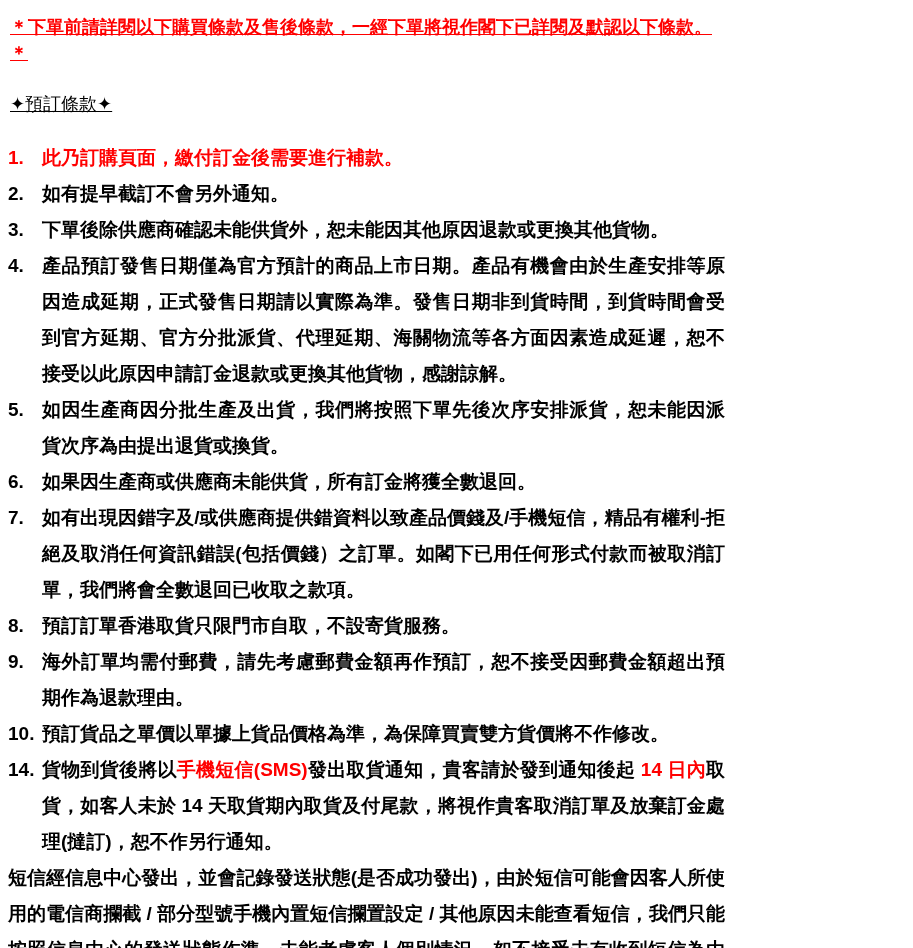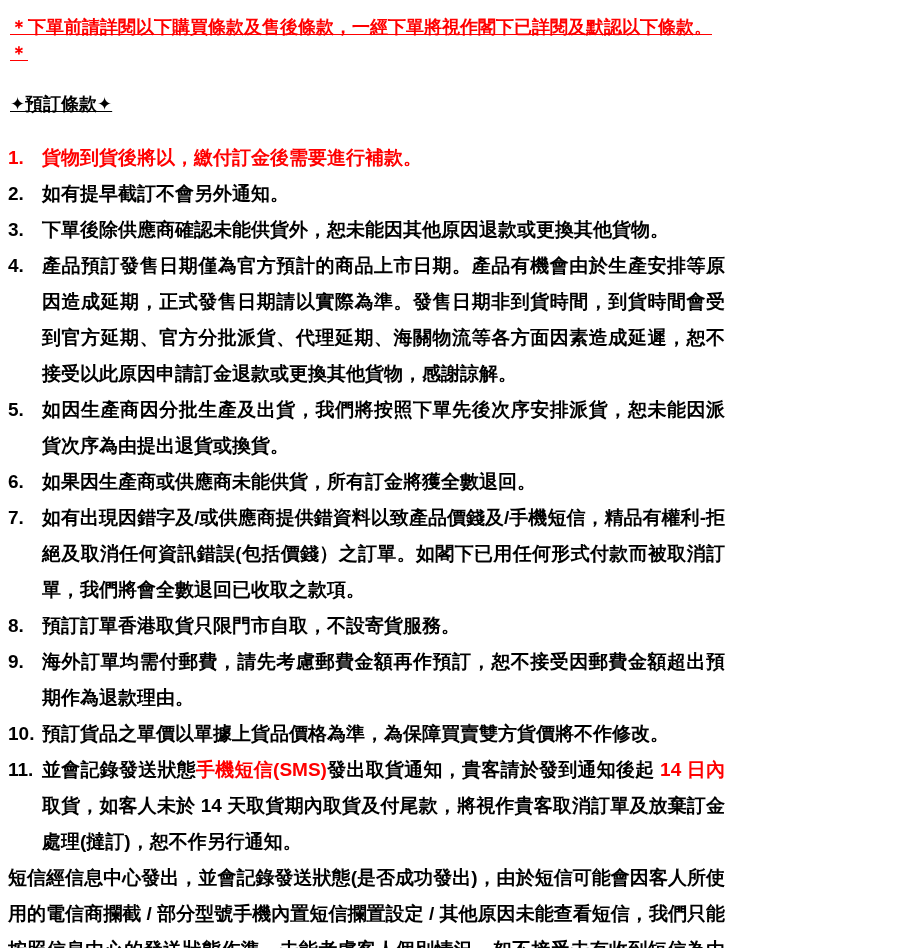--- a/index.html
+++ b/index.html
@@ -30,21 +30,21 @@
     color: var(--red);
     text-decoration: underline;
     font-weight: bold;
   }
   .section-heading {
     margin: 26px 0 0 2px;
     font-size: 18px;
     line-height: 24px;
     color: var(--ink);
     text-decoration: underline;
-    font-weight: bold;
+    font-weight: normal;
   }
   .terms-list {
     margin-top: 24px;
   }
   .term-row {
     display: flex;
     font-size: 19px;
     line-height: 36px;
     color: var(--ink);
   }
@@ -70,21 +70,21 @@
 <body>
 
 <div class="page">
   <div class="page-title">＊下單前請詳閱以下購買條款及售後條款，一經下單將視作閣下已詳閱及默認以下條款。＊</div>
 
   <div class="section-heading">✦預訂條款✦</div>
 
   <div class="terms-list" id="terms-list">
       <div class="term-row term-red">
         <span class="term-num">1.</span>
-        <div class="term-text"><span>貨物到貨後將以，繳付訂金後需要進行補款。</span></div>
+        <div class="term-text"><span>此乃訂購頁面，繳付訂金後需要進行補款。</span></div>
       </div>
       <div class="term-row">
         <span class="term-num">2.</span>
         <div class="term-text"><span>如有提早截訂不會另外通知。</span></div>
       </div>
       <div class="term-row">
         <span class="term-num">3.</span>
         <div class="term-text"><span>下單後除供應商確認未能供貨外，恕未能因其他原因退款或更換其他貨物。</span></div>
       </div>
       <div class="term-row">
@@ -109,22 +109,22 @@
       </div>
       <div class="term-row">
         <span class="term-num">9.</span>
         <div class="term-text"><span>海外訂單均需付郵費，請先考慮郵費金額再作預訂，恕不接受因郵費金額超出預期作為退款理由。</span></div>
       </div>
       <div class="term-row">
         <span class="term-num">10.</span>
         <div class="term-text"><span>預訂貨品之單價以單據上貨品價格為準，為保障買賣雙方貨價將不作修改。</span></div>
       </div>
       <div class="term-row">
-        <span class="term-num">11.</span>
-        <div class="term-text"><span>並會記錄發送狀態</span><span class="seg-red-underline">手機短信(SMS)</span><span>發出取貨通知，貴客請於發到通知後起 </span><span class="seg-red-underline">14 日內</span><span>取貨，如客人未於 14 天取貨期內取貨及付尾款，將視作貴客取消訂單及放棄訂金處理(撻訂)，恕不作另行通知。</span></div>
+        <span class="term-num">14.</span>
+        <div class="term-text"><span>貨物到貨後將以</span><span class="seg-red-underline">手機短信(SMS)</span><span>發出取貨通知，貴客請於發到通知後起 </span><span class="seg-red-underline">14 日內</span><span>取貨，如客人未於 14 天取貨期內取貨及付尾款，將視作貴客取消訂單及放棄訂金處理(撻訂)，恕不作另行通知。</span></div>
       </div>
       <div class="term-row">
         <div class="term-text"><span>短信經信息中心發出，並會記錄發送狀態(是否成功發出)，由於短信可能會因客人所使用的電信商攔截 / 部分型號手機內置短信攔置設定 / 其他原因未能查看短信，我們只能按照信息中心的發送狀態作準，未能考慮客人個別情況，恕不接受未有收到短信為由要求取回已撻訂的貨物或訂金。</span></div>
       </div>
       <div class="term-row">
         <span class="term-num">13.</span>
         <div class="term-text"><span>有關更多網店購物詳情，請參閱 </span><a class="seg-link" href="#">或資訊出錯</a><span> 。</span></div>
       </div>
     </div>
 </div>

